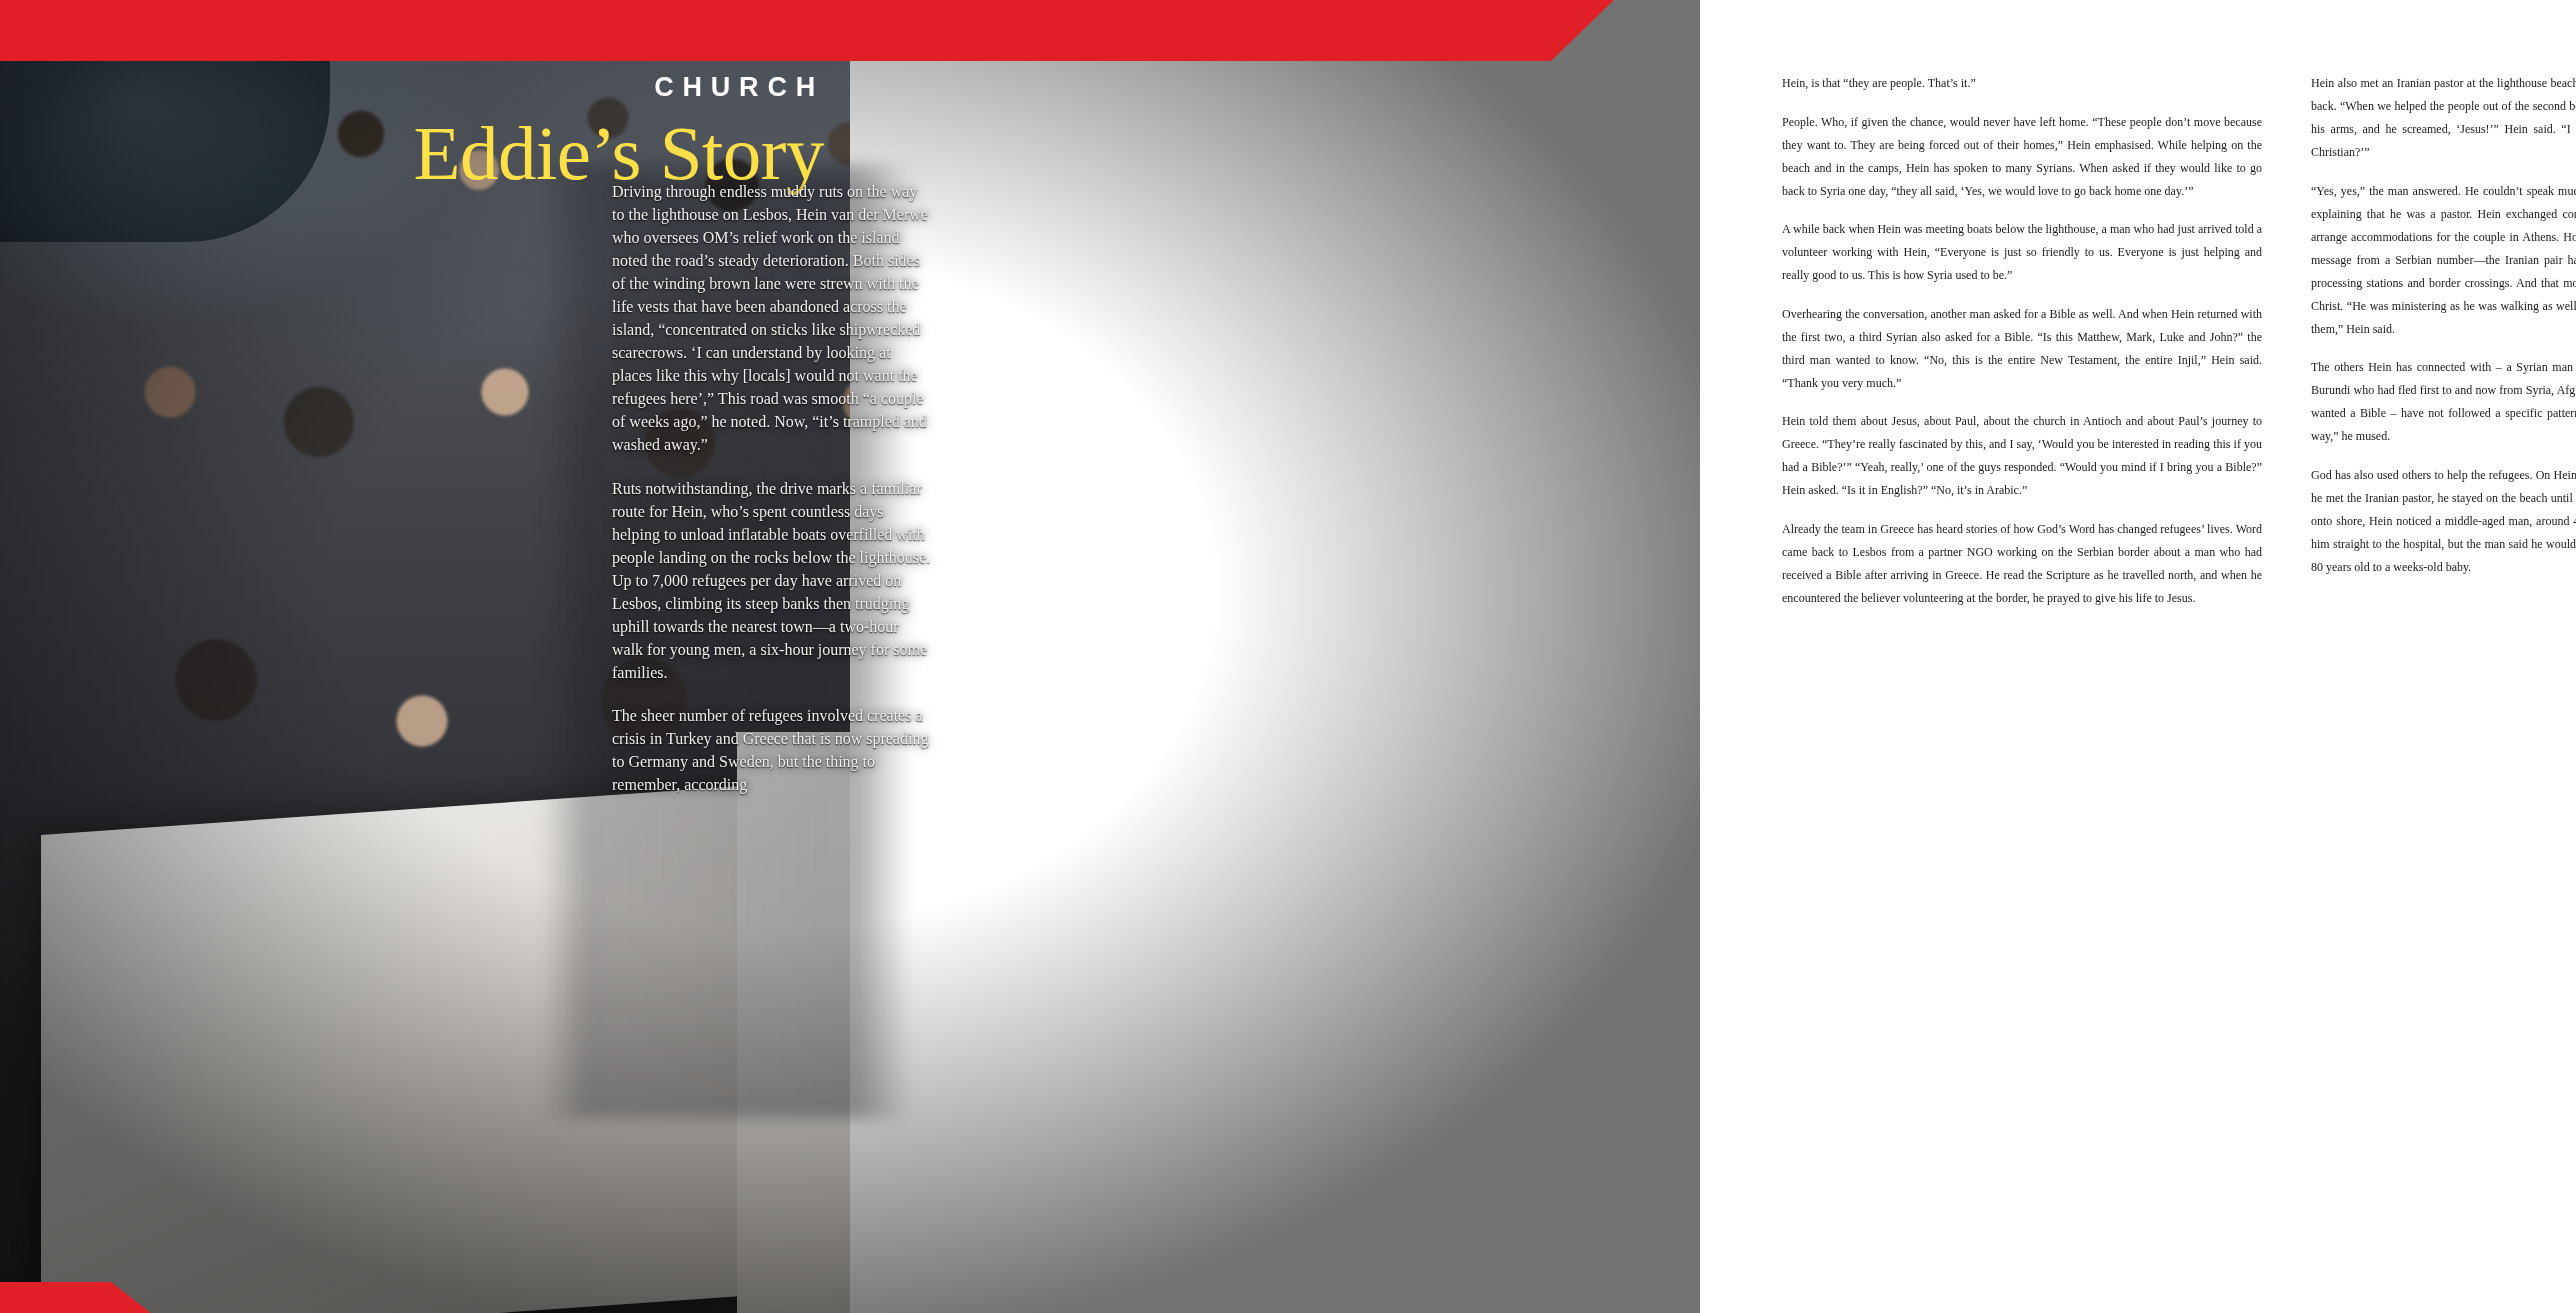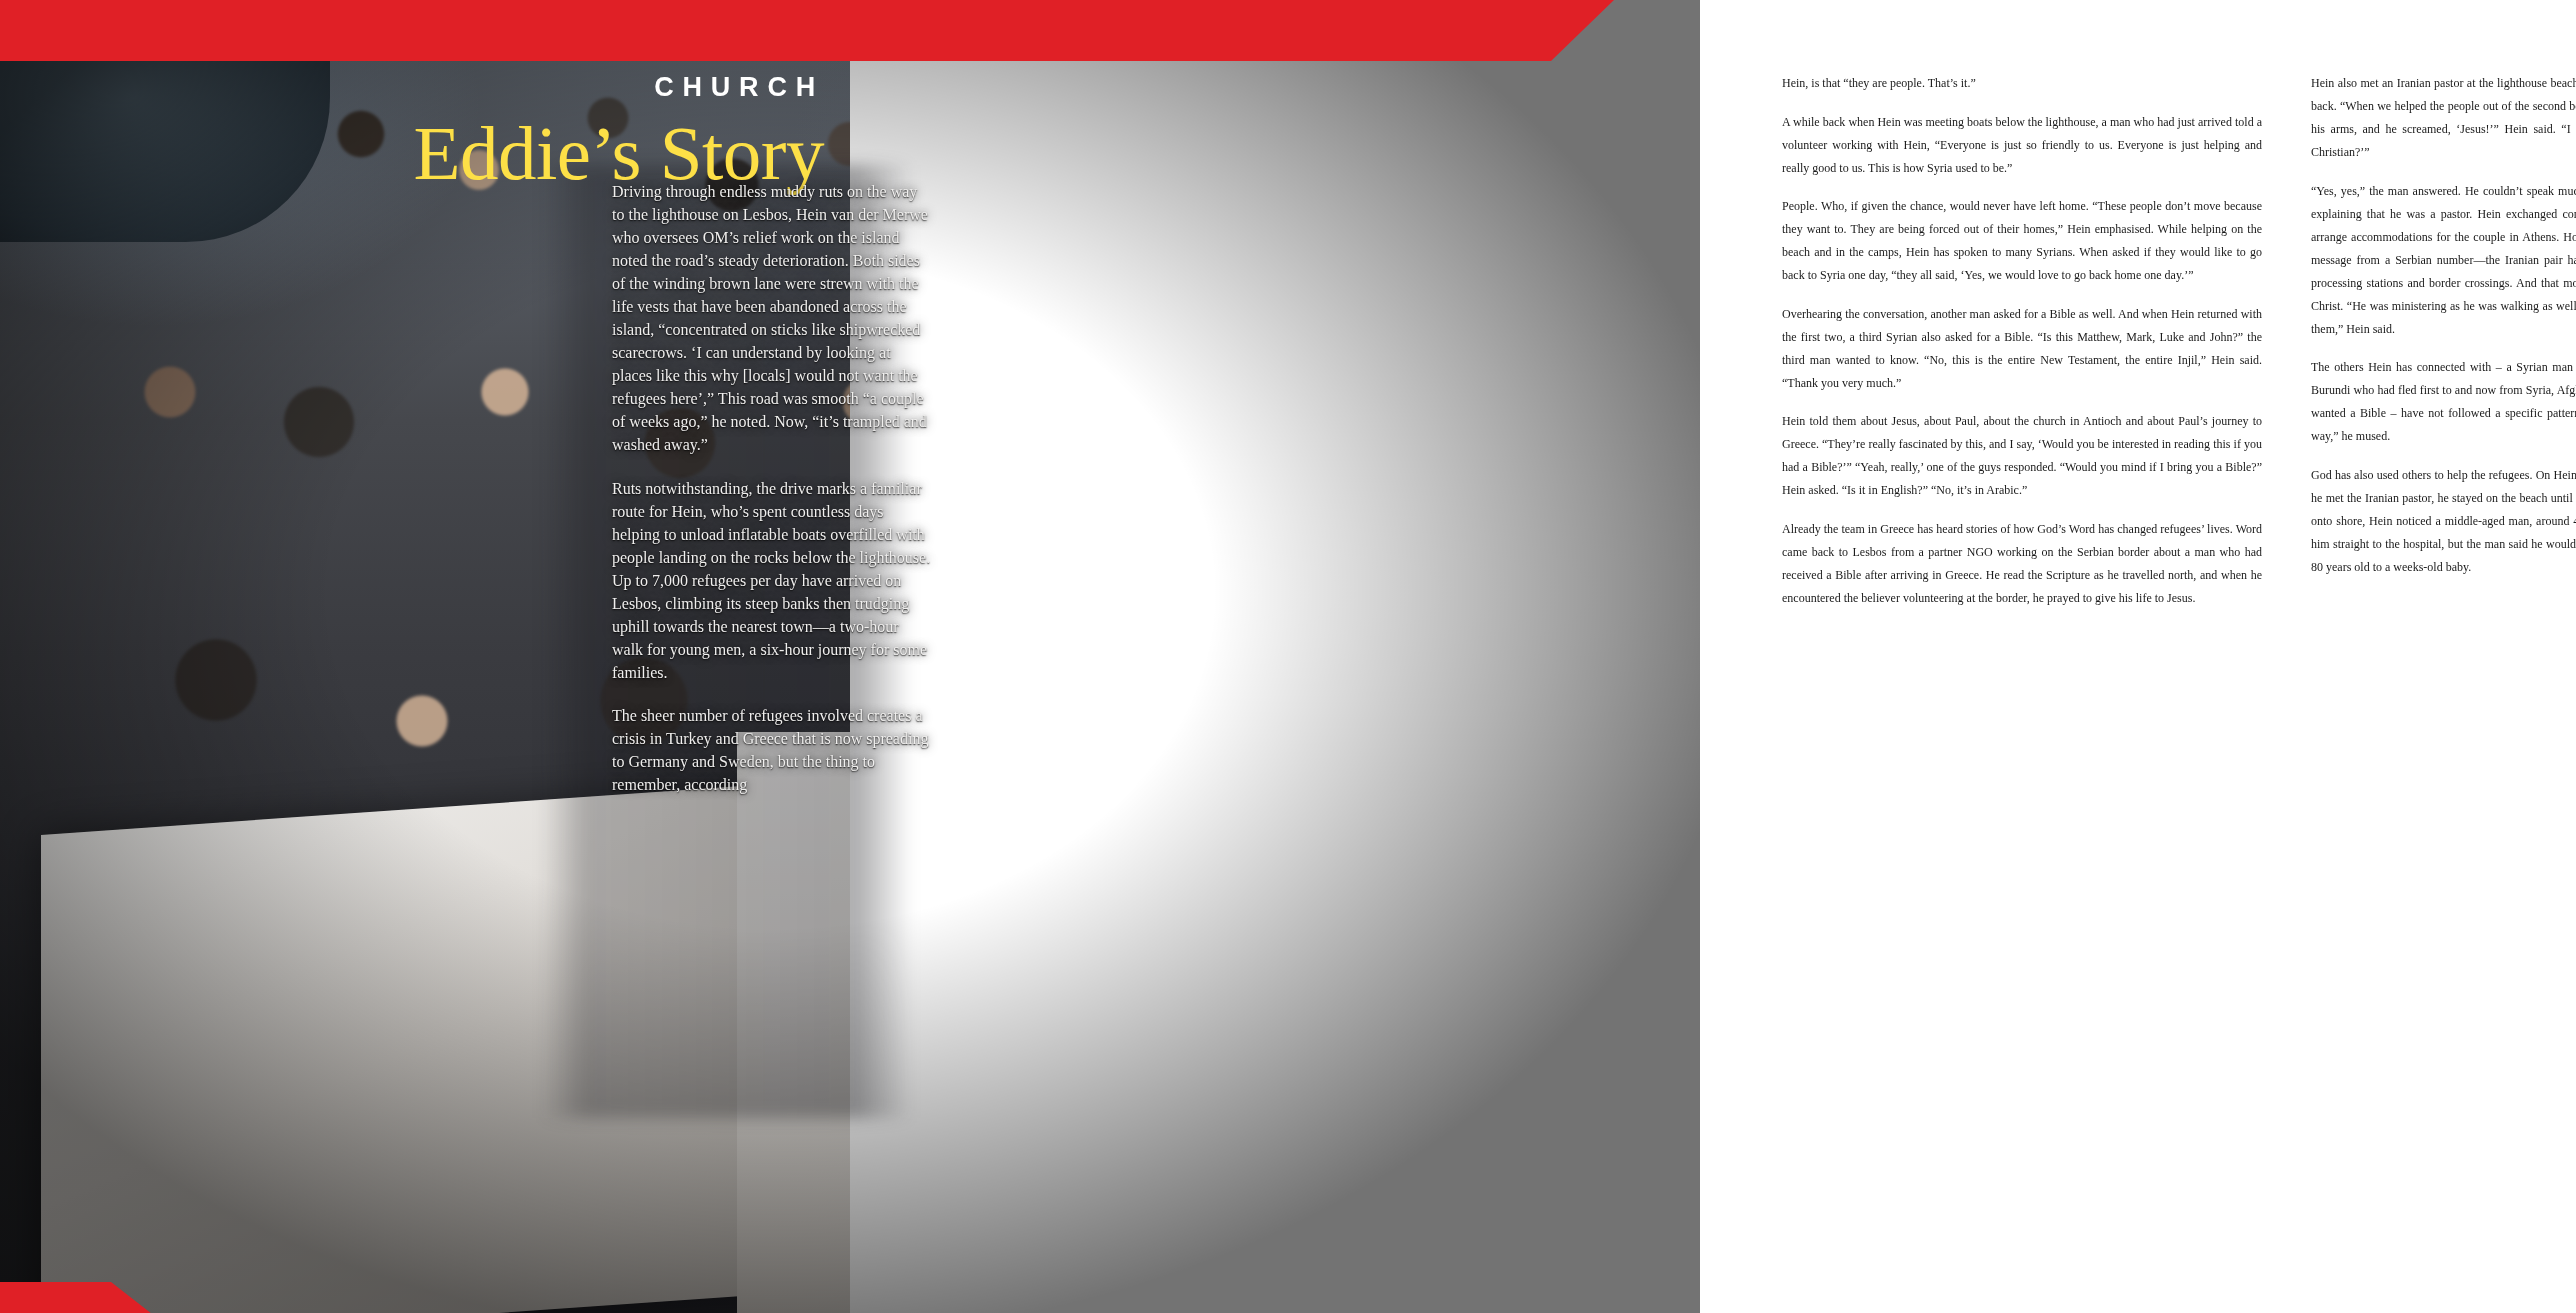--- a/index.html
+++ b/index.html
@@ -287,22 +287,22 @@
   </div>
 
   <div class="photo-gutter"></div>
 </div>
 
 <div class="page-right">
   <div class="cols">
 
     <div class="col">
       <p>Hein, is that “they are people. That’s it.”</p>
+      <p>People. Who, if given the chance, would never have left home. “These people don’t move because they want to. They are being forced out of their homes,” Hein emphasised. While helping on the beach and in the camps, Hein has spoken to many Syrians. When asked if they would like to go back to Syria one day, “they all said, ‘Yes, we would love to go back home one day.’”</p>
       <p>A while back when Hein was meeting boats below the lighthouse, a man who had just arrived told a volunteer working with Hein, “Everyone is just so friendly to us. Everyone is just helping and really good to us. This is how Syria used to be.”</p>
-      <p>People. Who, if given the chance, would never have left home. “These people don’t move because they want to. They are being forced out of their homes,” Hein emphasised. While helping on the beach and in the camps, Hein has spoken to many Syrians. When asked if they would like to go back to Syria one day, “they all said, ‘Yes, we would love to go back home one day.’”</p>
       <p>Overhearing the conversation, another man asked for a Bible as well. And when Hein returned with the first two, a third Syrian also asked for a Bible. “Is this Matthew, Mark, Luke and John?” the third man wanted to know. “No, this is the entire New Testament, the entire Injil,” Hein said. “Thank you very much.”</p>
       <p>Hein told them about Jesus, about Paul, about the church in Antioch and about Paul’s journey to Greece. “They’re really fascinated by this, and I say, ‘Would you be interested in reading this if you had a Bible?’” “Yeah, really,’ one of the guys responded. “Would you mind if I bring you a Bible?” Hein asked. “Is it in English?” “No, it’s in Arabic.”</p>
       <p>Already the team in Greece has heard stories of how God’s Word has changed refugees’ lives. Word came back to Lesbos from a partner NGO working on the Serbian border about a man who had received a Bible after arriving in Greece. He read the Scripture as he travelled north, and when he encountered the believer volunteering at the border, he prayed to give his life to Jesus.</p>
     </div>
 
     <div class="col">
       <p>Hein also met an Iranian pastor at the lighthouse beach during a surge of six boats arriving back to back. “When we helped the people out of the second boat, there was a guy behind me that lifted up his arms, and he screamed, ‘Jesus!’” Hein said. “I turned around and asked him, ‘Are you a Christian?’”</p>
       <p>“Yes, yes,” the man answered. He couldn’t speak much English, but his wife filled in the details, explaining that he was a pastor. Hein exchanged contact information with them and offered to arrange accommodations for the couple in Athens. However, a couple days later, Hein received a message from a Serbian number—the Iranian pair had already moved quickly through multiple processing stations and border crossings. And that morning the pastor had led another refugee to Christ. “He was ministering as he was walking as well and helping people, so we keep praying for them,” Hein said.</p>
       <p>The others Hein has connected with – a Syrian man and his cousin, a 19-year old, people from Burundi who had fled first to and now from Syria, Afghani men who were hungry and another who wanted a Bible – have not followed a specific pattern. “Maybe it’s just God sending people my way,” he mused.</p>
       <p>God has also used others to help the refugees. On Hein’s toughest night on the island, the same day he met the Iranian pastor, he stayed on the beach until after dark. As the final boat’s passengers got onto shore, Hein noticed a middle-aged man, around 40 years old, very sick. Hein wanted to take him straight to the hospital, but the man said he wouldn’t leave his family: 16 people ranging from 80 years old to a weeks-old baby.</p>

